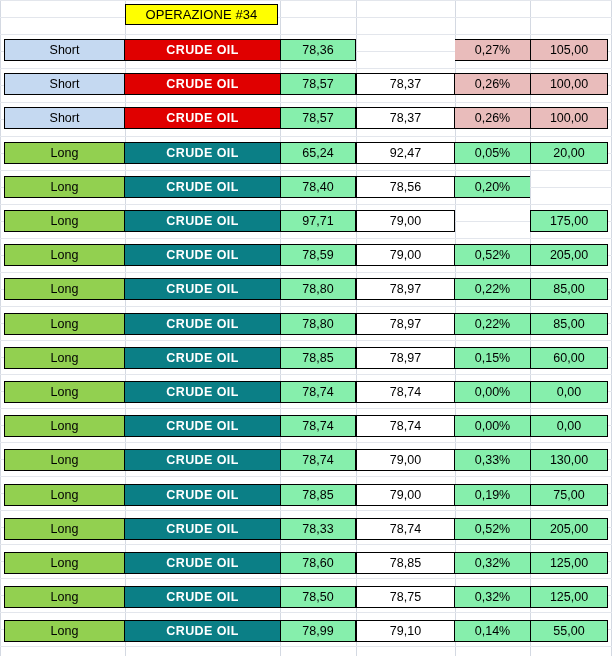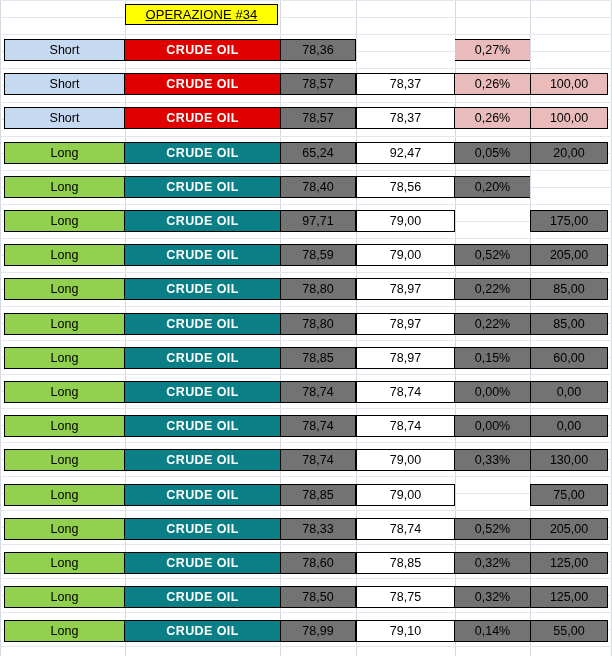--- a/index.html
+++ b/index.html
@@ -49,21 +49,20 @@
     background: #ffff00;
     border: 1.6px solid #000000;
     box-sizing: border-box;
     display: flex;
     align-items: center;
     justify-content: center;
     font-size: 13px;
     color: #000000;
     z-index: 3;
     letter-spacing: 0.1px;
-    text-decoration: underline;
   }
 
   
   .row {
     position: absolute;
     left: 0;
     width: 612px;
     height: 22px;
     z-index: 2;
   }
@@ -88,21 +87,21 @@
   .c-open   { left: 280px; width: 76px;  border: 1.6px solid #000000; }
   .c-close  { left: 356px; width: 99px;  border: 1.6px solid #000000; background:#ffffff; }
   .c-pct    { left: 455px; width: 75px;  border-top: 1.6px solid #000000; border-bottom: 1.6px solid #000000; }
   .c-val    { left: 530px; width: 78px;  border: 1.6px solid #000000; }
 
   
   .fill-short  { background: #c5d9f1; }
   .fill-long   { background: #92d050; }
   .fill-red    { background: #e00000; color:#ffffff; font-weight: bold; letter-spacing: .4px; font-size: 12.5px; }
   .fill-teal   { background: #0b7f86; color:#ffffff; font-weight: bold; letter-spacing: .4px; font-size: 12.5px; }
-  .fill-olive  { background: #737373; }
+  .fill-olive  { background: #86efac; }
   .fill-pink   { background: #e9bcbb; }
   .fill-white  { background: #ffffff; }
 </style>
 </head>
 <body>
 
 <div id="sheet">
 
   <div id="gridlines">
       <div class="gridline-v" style="left: 0px;"></div>
@@ -154,20 +153,21 @@
     </div>
 
   <div class="title-banner">OPERAZIONE #34</div>
 
   <div id="rows-container">
       <div class="row" style="top: 39px;">
         <div class="cell c-dir fill-short">Short</div>
         <div class="cell c-instr fill-red">CRUDE OIL</div>
         <div class="cell c-open fill-olive">78,36</div>
         <div class="cell c-pct fill-pink">0,27%</div>
+        <div class="cell c-val fill-pink">105,00</div>
       </div>
       <div class="row" style="top: 73.2px;">
         <div class="cell c-dir fill-short">Short</div>
         <div class="cell c-instr fill-red">CRUDE OIL</div>
         <div class="cell c-open fill-olive">78,57</div>
         <div class="cell c-close fill-white">78,37</div>
         <div class="cell c-pct fill-pink">0,26%</div>
         <div class="cell c-val fill-pink">100,00</div>
       </div>
       <div class="row" style="top: 107.4px;">
@@ -254,20 +254,21 @@
         <div class="cell c-open fill-olive">78,74</div>
         <div class="cell c-close fill-white">79,00</div>
         <div class="cell c-pct fill-olive">0,33%</div>
         <div class="cell c-val fill-olive">130,00</div>
       </div>
       <div class="row" style="top: 483.6px;">
         <div class="cell c-dir fill-long">Long</div>
         <div class="cell c-instr fill-teal">CRUDE OIL</div>
         <div class="cell c-open fill-olive">78,85</div>
         <div class="cell c-close fill-white">79,00</div>
+        <div class="cell c-pct fill-olive">0,19%</div>
         <div class="cell c-val fill-olive">75,00</div>
       </div>
       <div class="row" style="top: 517.8px;">
         <div class="cell c-dir fill-long">Long</div>
         <div class="cell c-instr fill-teal">CRUDE OIL</div>
         <div class="cell c-open fill-olive">78,33</div>
         <div class="cell c-close fill-white">78,74</div>
         <div class="cell c-pct fill-olive">0,52%</div>
         <div class="cell c-val fill-olive">205,00</div>
       </div>

